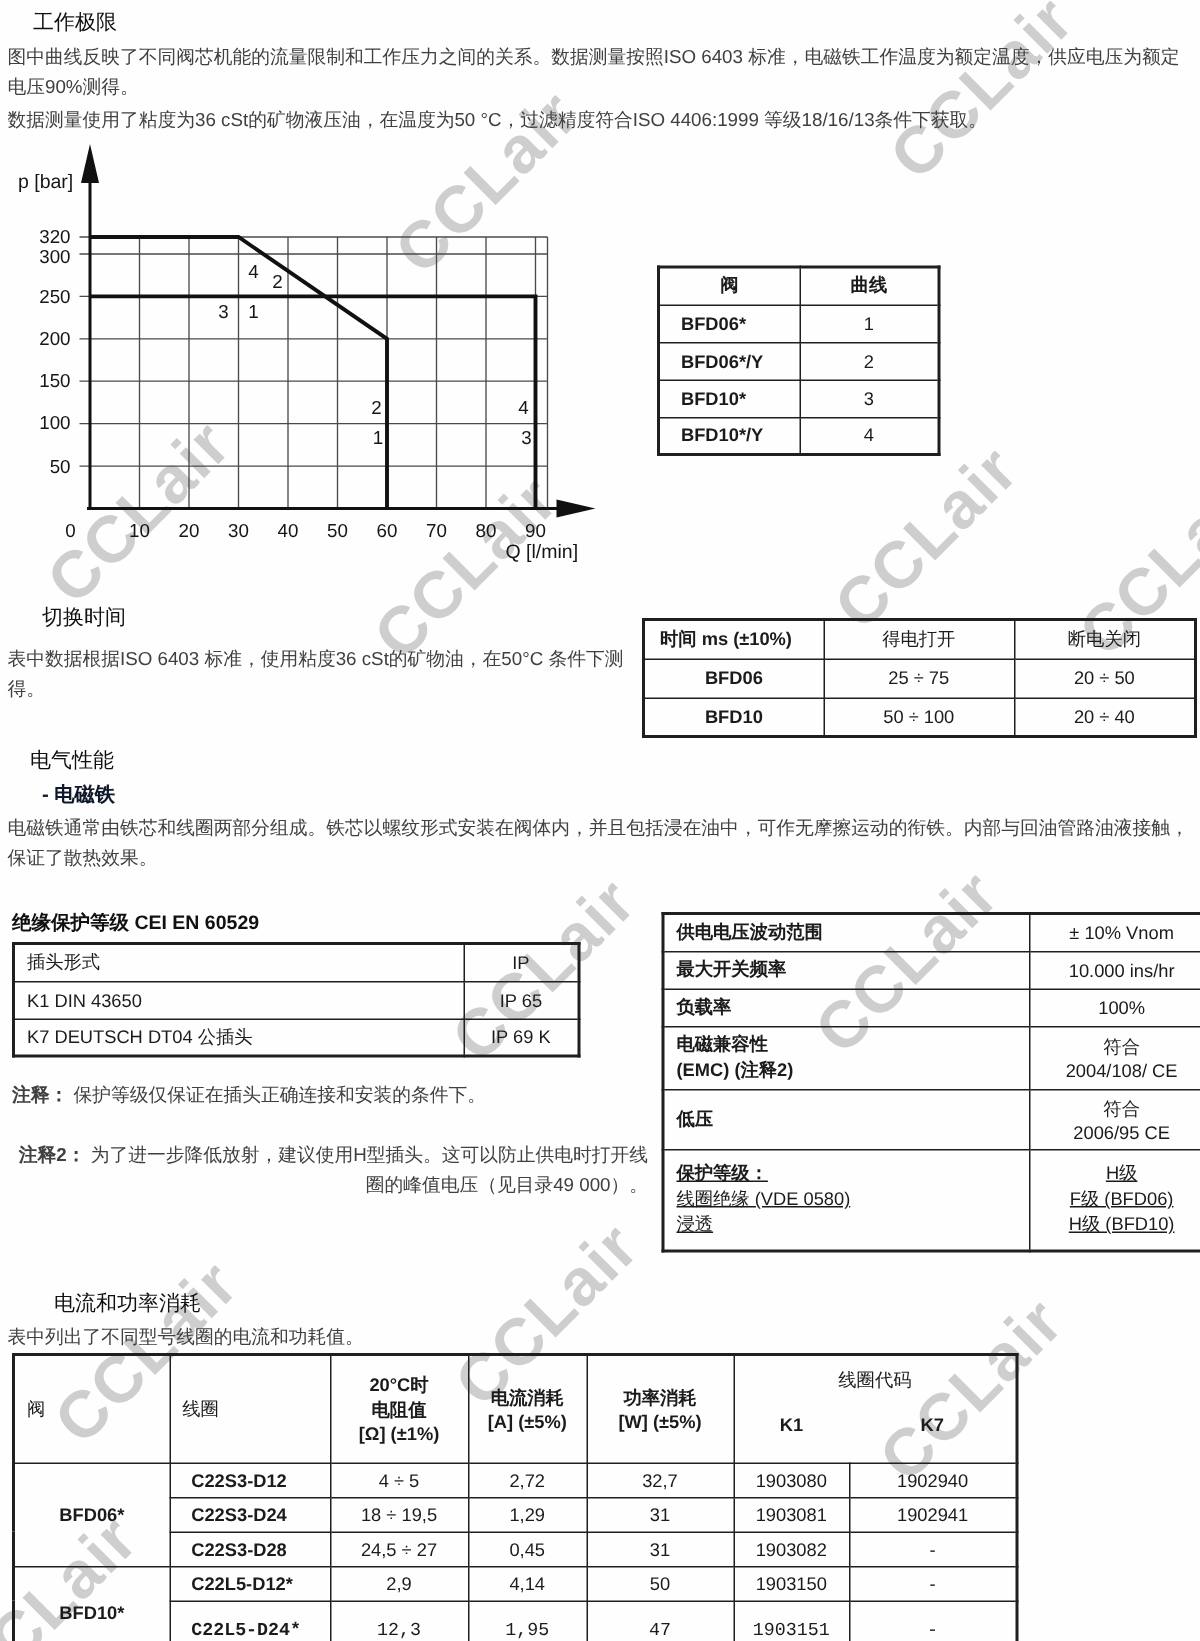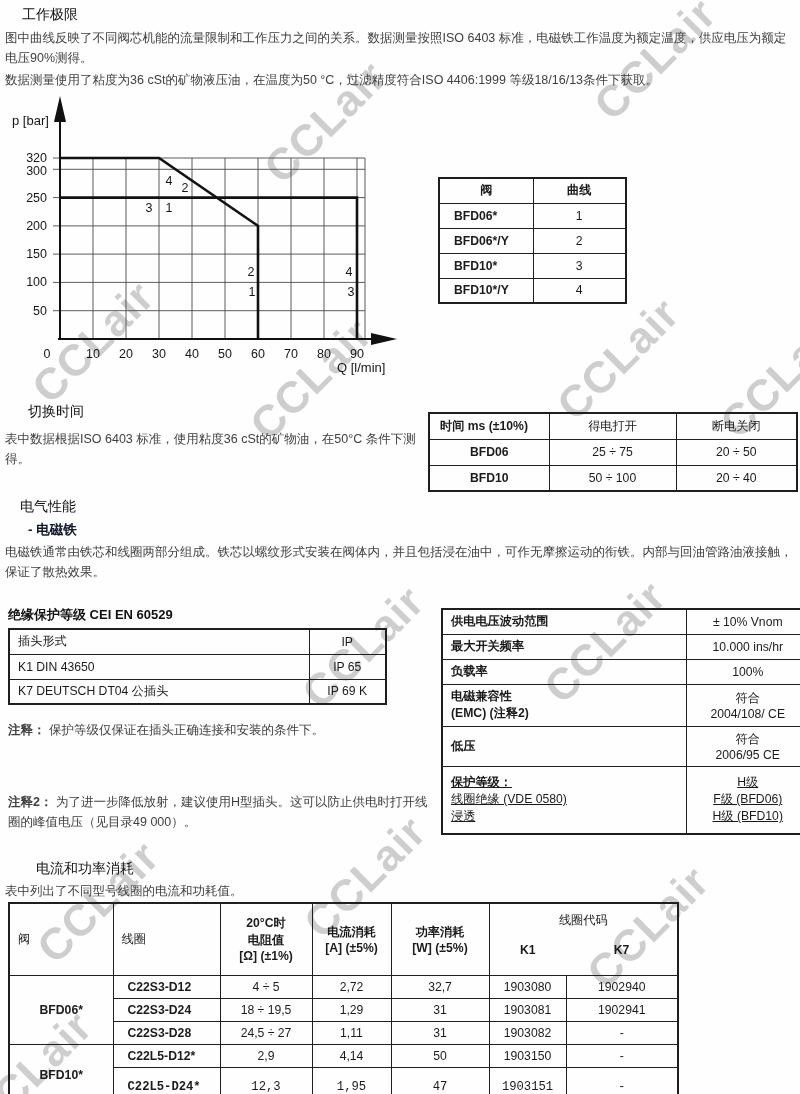--- a/index.html
+++ b/index.html
@@ -190,21 +190,21 @@
     <td class="pl8">K7 DEUTSCH DT04 公插头</td>
     <td class="tc">IP 69 K</td>
   </tr>
 </tbody>
   </table>
 
 <div class="abs body-text" style="left:8px;top:720px;width:410px;">
   <span class="b">注释：</span>
   <span>保护等级仅保证在插头正确连接和安装的条件下。</span>
 </div>
-<div class="abs body-text" style="left:8px;top:792px;width:424px;">
+<div class="abs body-text" style="left:8px;top:760px;width:424px;text-align:right;">
   <span class="b">注释2：</span>
   <span>为了进一步降低放射，建议使用H型插头。这可以防止供电时打开线圈的峰值电压（见目录49 000）。</span>
 </div>
 
 <table style="left:428px;top:608px;width:368px;margin-left:13px;">
   <colgroup>
       <col style="width:244px">
       <col style="width:124px">
     </colgroup>
   <tbody>
@@ -303,21 +303,21 @@
     <td class="pl14 b">C22S3-D24</td>
     <td class="tc">18 ÷ 19,5</td>
     <td class="tc">1,29</td>
     <td class="tc">31</td>
     <td class="tc">1903081</td>
     <td class="tc">1902941</td>
   </tr>
   <tr style="height:23px;">
     <td class="pl14 b">C22S3-D28</td>
     <td class="tc">24,5 ÷ 27</td>
-    <td class="tc">1,11</td>
+    <td class="tc">0,45</td>
     <td class="tc">31</td>
     <td class="tc">1903082</td>
     <td class="tc">-</td>
   </tr>
   <tr style="height:23px;">
     <td rowspan="2" class="tc b">BFD10*</td>
     <td class="pl14 b">C22L5-D12*</td>
     <td class="tc">2,9</td>
     <td class="tc">4,14</td>
     <td class="tc">50</td>

